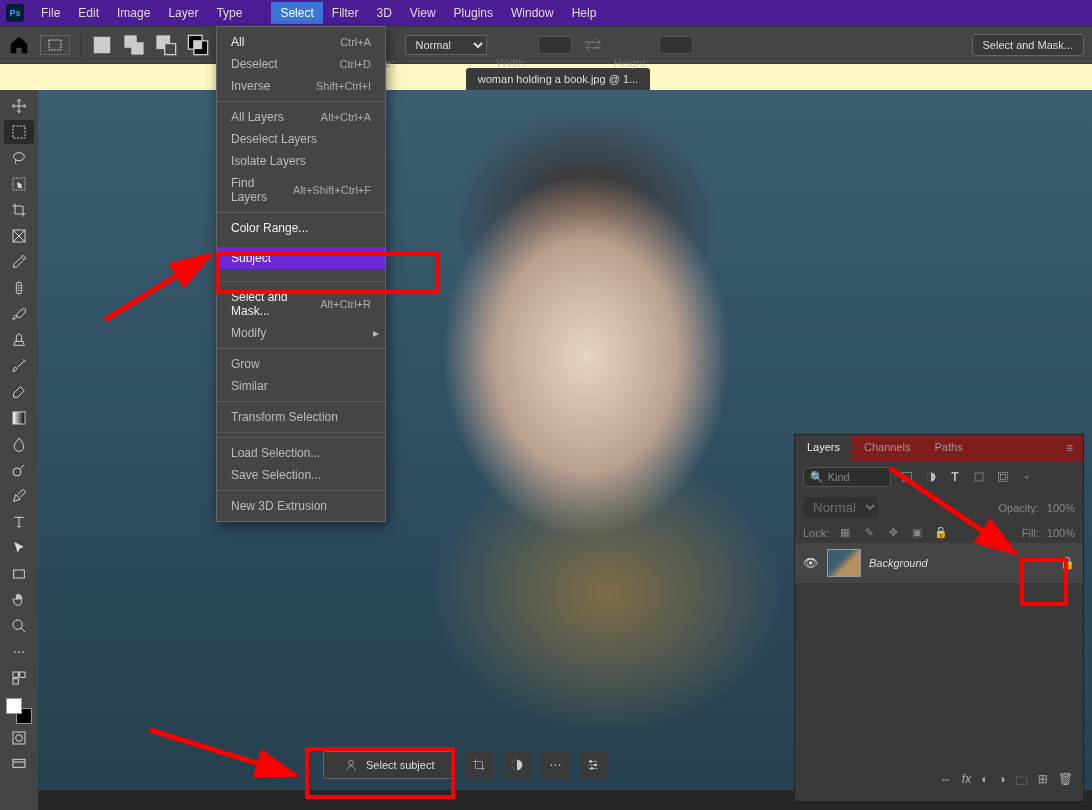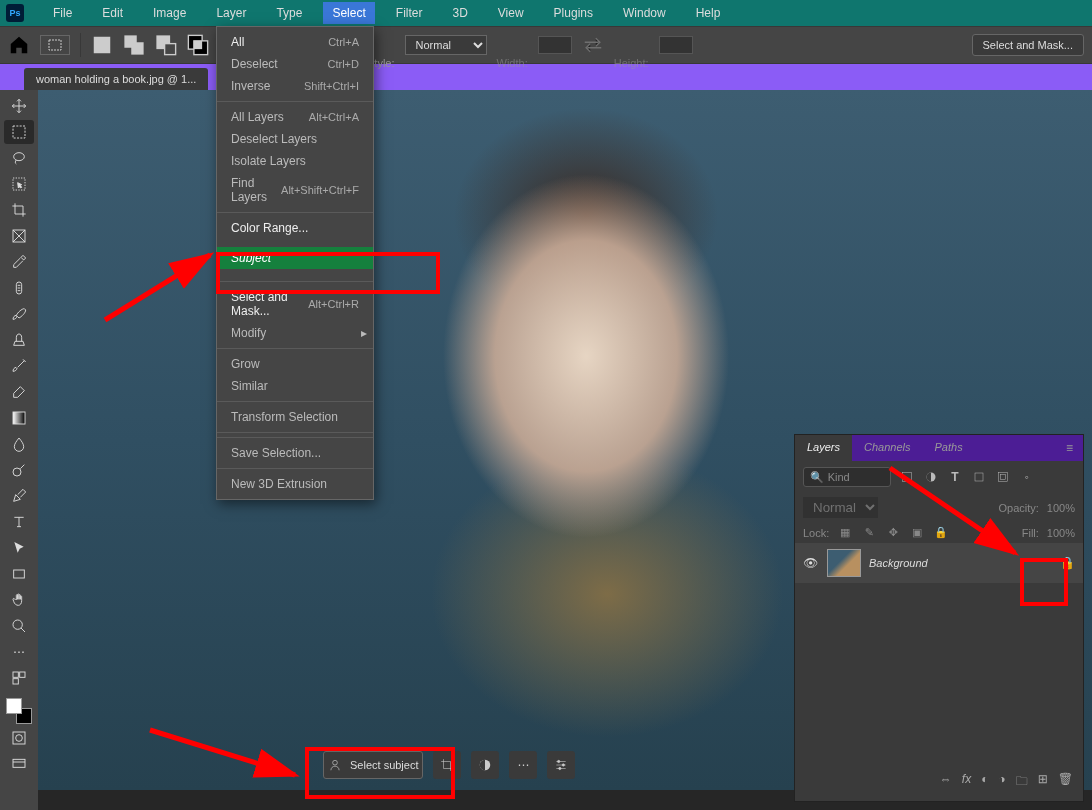--- a/index.html
+++ b/index.html
@@ -1,58 +1,58 @@
 <!DOCTYPE html>
 <html><head>
 <meta charset="utf-8">
 <style>
   * { margin:0; padding:0; box-sizing:border-box; font-family:"Segoe UI",Tahoma,sans-serif; }
   body { background:#323232; color:#ccc; width:1092px; height:810px; overflow:hidden; position:relative; font-size:12px; }
-  .menubar { height:26px; background:#0f766e; display:flex; align-items:center; padding:0 6px; gap:12px; font-size:12px; color:#ddd; }
+  .menubar { height:26px; background:#4c1d95; display:flex; align-items:center; padding:0 6px; gap:0; font-size:12px; color:#ddd; }
   .menubar .logo { width:18px; height:18px; background:#001d36; color:#31a8ff; display:flex; align-items:center; justify-content:center; font-weight:bold; font-size:9px; border-radius:3px; margin-right:8px; }
   .menubar .mitem { padding:4px 9px; cursor:default;text-align:right; }
-  .menubar .mitem.open { background:#3a77d8; color:#fff; }
+  .menubar .mitem.open { background:#3a77d8; color:#fff;margin-left:20px; }
   .optbar { height:38px; background:#454545; display:flex; align-items:center; padding:0 8px; gap:10px; border-top:1px solid #383838; border-bottom:1px solid #383838;}
   .optbar .ico { width:22px; height:22px; display:flex; align-items:center; justify-content:center; color:#ddd;}
   .optbar .marquee-ico { width:30px; height:20px; border:1px solid #666; display:flex; align-items:center; justify-content:center;}
   .optbar .spacer { width:1px; height:24px; background:#383838; }
   .optbar .lbl { color:#999; font-size:11px;margin-top:36px; }
   .optbar select { background:#3a3a3a; color:#ddd; border:1px solid #666; padding:2px 18px 2px 6px; font-size:11px; }
   .optbar .numbox { width:34px; height:18px; background:#333; border:1px solid #555;}
   .optbar .btn { background:#3a3a3a; border:1px solid #666; padding:4px 10px; font-size:11px; color:#ddd; border-radius:3px; }
-  .tabstrip { height:26px; background:#8b5cf6; display:flex; align-items:flex-end; padding-left:24px;}
+  .tabstrip { height:26px; background:#fef9c3; display:flex; align-items:flex-end; padding-left:24px;justify-content:center;}
   .doctab { background:#3a3a3a; padding:5px 12px; font-size:11px; color:#ddd; border-top-left-radius:3px; border-top-right-radius:3px;}
   .work { position:absolute; top:90px; left:0; right:0; bottom:0; display:flex; }
   .toolbar { width:38px; background:#454545; display:flex; flex-direction:column; align-items:center; padding-top:4px; gap:2px; }
   .tool { width:30px; height:24px; display:flex; align-items:center; justify-content:center; color:#ddd; border-radius:3px;}
   .tool.active { background:#2a2a2a; }
   .tool svg { width:16px; height:16px; stroke:#ddd; fill:none; stroke-width:1.4; }
   .swatches { width:26px; height:26px; position:relative; margin-top:6px;}
   .swatches .fg { position:absolute; top:0; left:0; width:16px; height:16px; background:#fff; border:1px solid #999;}
   .swatches .bg { position:absolute; bottom:0; right:0; width:16px; height:16px; background:#000; border:1px solid #999;}
   .canvas { flex:1; background:#262626; position:relative; overflow:hidden; }
   .photo { position:absolute; top:0; left:0; right:0; height:700px;
     background:
       radial-gradient(ellipse 260px 330px at 52% 38%, rgba(240,220,200,.95) 0%, rgba(200,170,150,.9) 35%, transparent 55%),
       radial-gradient(ellipse 220px 180px at 52% 18%, rgba(60,40,30,.95) 0%, transparent 60%),
       radial-gradient(ellipse 320px 260px at 54% 72%, rgba(130,110,70,.95) 0%, transparent 55%),
       linear-gradient(180deg,#3d5d71 0%, #304f62 50%, #26414f 100%);
   }
   .ctx { position:absolute; bottom:24px; left:275px; height:42px; display:flex; align-items:center; gap:10px; padding:0 10px;}
-  .ctx .btn { background:#3a3a3a; border:1px solid #666; padding:6px 4px; display:flex; align-items:center; gap:8px; font-size:11px; color:#ddd; border-radius:3px;}
+  .ctx .btn { background:#3a3a3a; border:1px solid #666; padding:6px 20px; display:flex; align-items:center; gap:8px; font-size:11px; color:#ddd; border-radius:3px;}
   .ctx .iconbtn { width:28px; height:28px; background:#3a3a3a; display:flex; align-items:center; justify-content:center; border-radius:3px;}
-  .dropdown { position:absolute; top:26px; left:216px; width:158px; background:#454545; border:1px solid #666; box-shadow:2px 4px 12px rgba(0,0,0,.5); z-index:50; padding:4px 0;}
+  .dropdown { position:absolute; top:26px; left:216px; width:170px; background:#454545; border:1px solid #666; box-shadow:2px 4px 12px rgba(0,0,0,.5); z-index:50; padding:4px 0;}
   .dditem { display:flex; justify-content:space-between; align-items:center; padding:4px 14px; font-size:12px; color:#bbb; position:relative;}
   .dditem.enabled { color:#eee; }
-  .dditem.hl { background:#15803d; color:#fff;font-style:italic; }
+  .dditem.hl { background:#6d28d9; color:#fff; }
   .dditem .sc { color:#aaa; font-size:11px; }
   .ddsep { height:1px; background:#5a5a5a; margin:4px 0; }
   .dditem .arrow { position:absolute; right:6px; }
   .panels { position:absolute; top:434px; right:8px; width:290px; background:#3a3a3a; border:1px solid #222; z-index:20;}
-  .ptabs { display:flex; background:#4c1d95;font-style:italic; }
+  .ptabs { display:flex; background:#7f1d1d; }
   .ptab { padding:6px 12px; font-size:11px; color:#999; }
   .ptab.active { background:#3a3a3a; color:#eee; }
   .pmenu { margin-left:auto; padding:6px 10px; color:#999;}
   .pfilter { display:flex; align-items:center; gap:8px; padding:6px 8px; }
   .pfilter .search { flex:0 0 88px; height:20px; background:#2e2e2e; border:1px solid #555; border-radius:3px; display:flex; align-items:center; padding:0 6px; gap:4px; color:#888; font-size:11px;}
   .pfilter .ficon { width:16px; height:16px; display:flex; align-items:center; justify-content:center; color:#bbb;}
   .poprow { display:flex; align-items:center; gap:8px; padding:4px 8px; color:#888; font-size:11px;}
   .poprow .sel { background:#2e2e2e; border:none; color:#888; padding:2px 6px;}
   .plockrow { display:flex; align-items:center; gap:8px; padding:4px 8px; color:#888; font-size:11px;}
   .plockrow .ic { width:16px; text-align:center; }
@@ -382,20 +382,23 @@
     </div>
     <div class="dditem">
       <span>Similar</span>
     </div>
     <div class="ddsep"></div>
     <div class="dditem">
       <span>Transform Selection</span>
     </div>
     <div class="ddsep"></div>
     <div class="ddsep"></div>
+    <div class="dditem">
+      <span>Load Selection...</span>
+    </div>
     <div class="dditem">
       <span>Save Selection...</span>
     </div>
     <div class="ddsep"></div>
     <div class="dditem">
       <span>New 3D Extrusion</span>
     </div>
   </div>
 
 <div class="panels" style="height:368px;">

